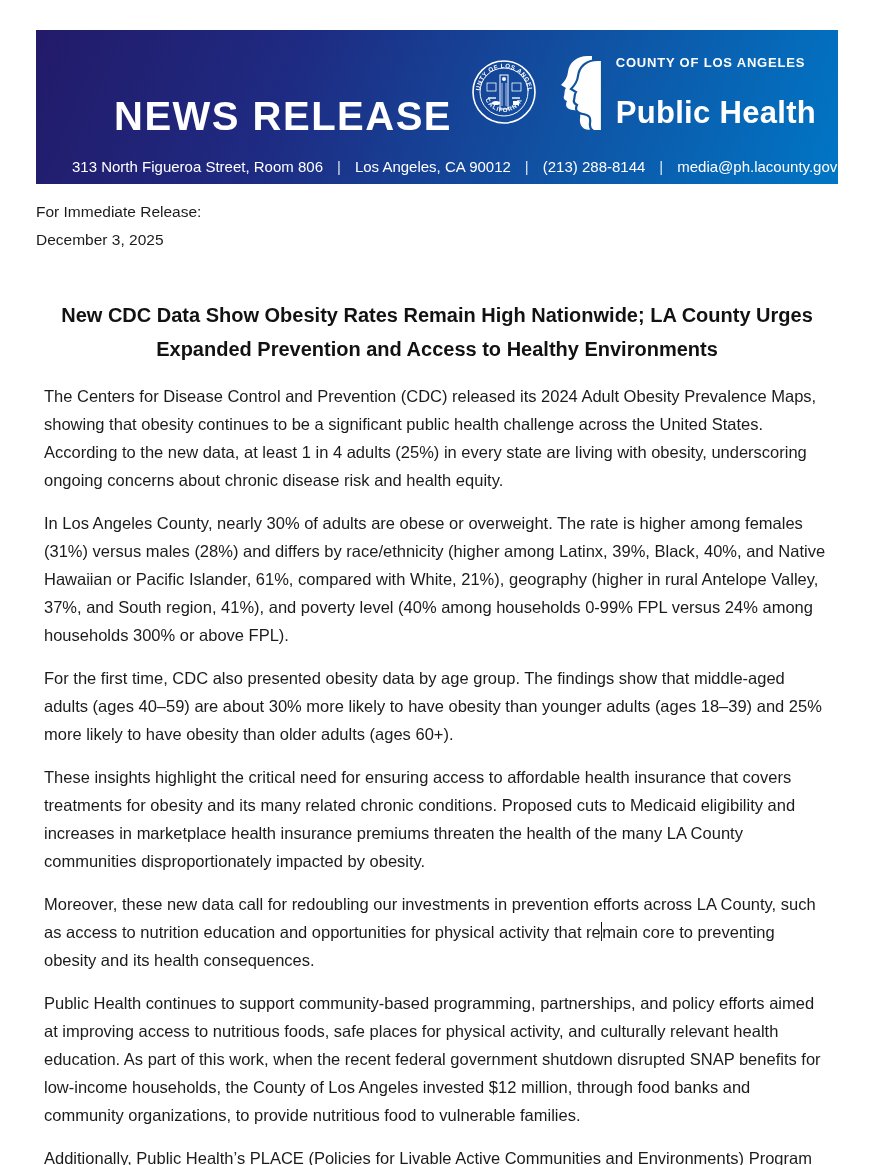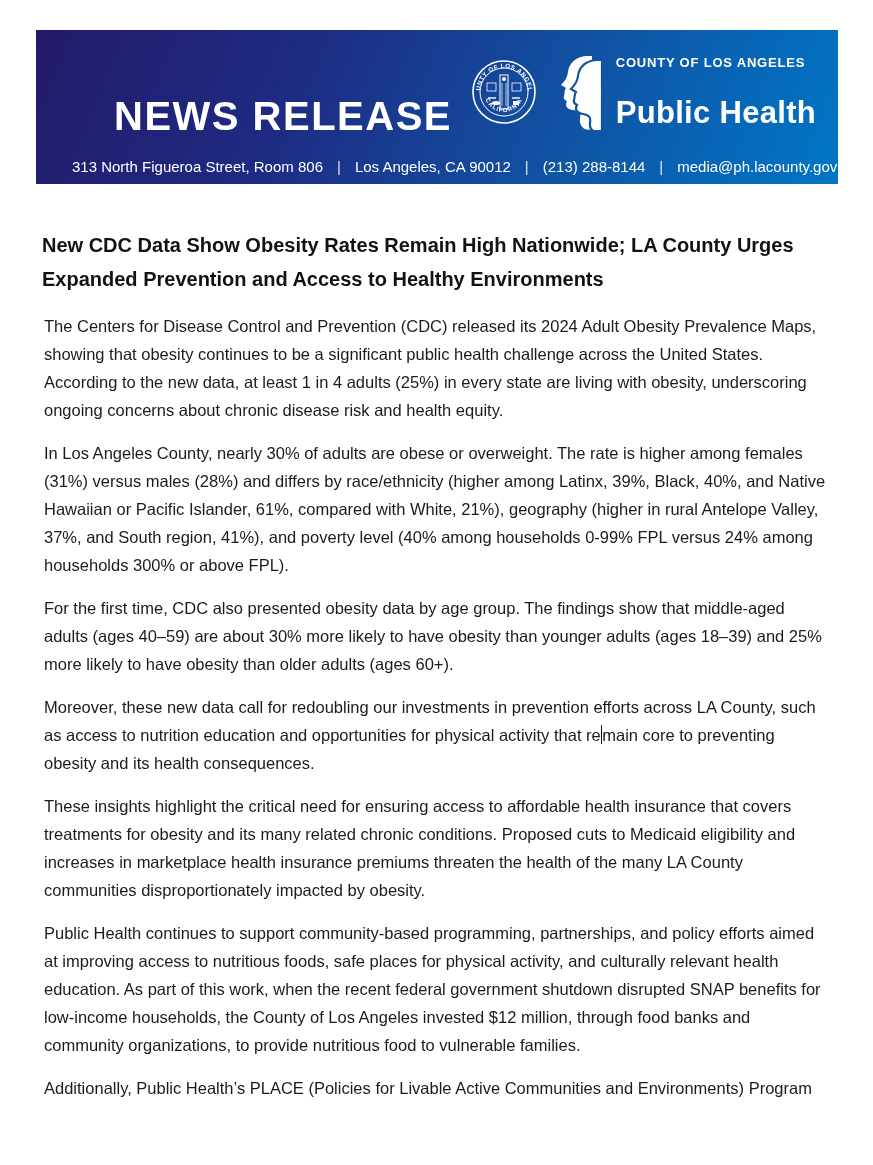--- a/index.html
+++ b/index.html
@@ -75,21 +75,21 @@
   
   .content {
     position: absolute;
     left: 36px;
     top: 184px;
     width: 802px;
   }
   .release-block { margin-top: 14px; font-size: 15.5px; line-height: 28px; color: #1b1b1b; }
   .headline {
     margin: 44px 6px 16px;
-    text-align: left;
+    text-align: center;
     font-size: 20px;
     line-height: 34px;
     font-weight: 700;
     color: #121212;
   }
   .content p.para {
     margin: 0 8px 15px;
     font-size: 16.5px;
     line-height: 28px;
     color: #1b1b1b;
@@ -164,30 +164,34 @@
     <span>Los Angeles, CA 90012</span>
     <span class="sep">|</span>
     <span>(213) 288-8144</span>
     <span class="sep">|</span>
     <span>media@ph.lacounty.gov</span>
   </div>
 </div>
 
 <div class="content">
 
+  <div class="release-block">
+    <div>For Immediate Release:</div>
+    <div>December 3, 2025</div>
+  </div>
 
   <h1 class="headline">New CDC Data Show Obesity Rates Remain High Nationwide; LA County Urges Expanded Prevention and Access to Healthy Environments</h1>
 
   <p class="para">The Centers for Disease Control and Prevention (CDC) released its 2024 Adult Obesity Prevalence Maps, showing that obesity continues to be a significant public health challenge across the United States. According to the new data, at least 1 in 4 adults (25%) in every state are living with obesity, underscoring ongoing concerns about chronic disease risk and health equity.</p>
 
   <p class="para">In Los Angeles County, nearly 30% of adults are obese or overweight. The rate is higher among females (31%) versus males (28%) and differs by race/ethnicity (higher among Latinx, 39%, Black, 40%, and Native Hawaiian or Pacific Islander, 61%, compared with White, 21%), geography (higher in rural Antelope Valley, 37%, and South region, 41%), and poverty level (40% among households 0-99% FPL versus 24% among households 300% or above FPL).</p>
 
   <p class="para">For the first time, CDC also presented obesity data by age group. The findings show that middle-aged adults (ages 40–59) are about 30% more likely to have obesity than younger adults (ages 18–39) and 25% more likely to have obesity than older adults (ages 60+).</p>
 
+  <p class="para">These insights highlight the critical need for ensuring access to affordable health insurance that covers treatments for obesity and its many related chronic conditions. Proposed cuts to Medicaid eligibility and increases in marketplace health insurance premiums threaten the health of the many LA County communities disproportionately impacted by obesity.</p>
+
   <p class="para"><span>Moreover, these new data call for redoubling our investments in prevention efforts across LA County, such as access to nutrition education and opportunities for physical activity that re</span><span class="caret"></span><span>main core to preventing obesity and its health consequences.</span></p>
-
-  <p class="para">These insights highlight the critical need for ensuring access to affordable health insurance that covers treatments for obesity and its many related chronic conditions. Proposed cuts to Medicaid eligibility and increases in marketplace health insurance premiums threaten the health of the many LA County communities disproportionately impacted by obesity.</p>
 
   <p class="para">Public Health continues to support community-based programming, partnerships, and policy efforts aimed at improving access to nutritious foods, safe places for physical activity, and culturally relevant health education. As part of this work, when the recent federal government shutdown disrupted SNAP benefits for low-income households, the County of Los Angeles invested $12 million, through food banks and community organizations, to provide nutritious food to vulnerable families.</p>
 
   <p class="para">Additionally, Public Health’s PLACE (Policies for Livable Active Communities and Environments) Program</p>
 
 </div>
 
 </body></html>

